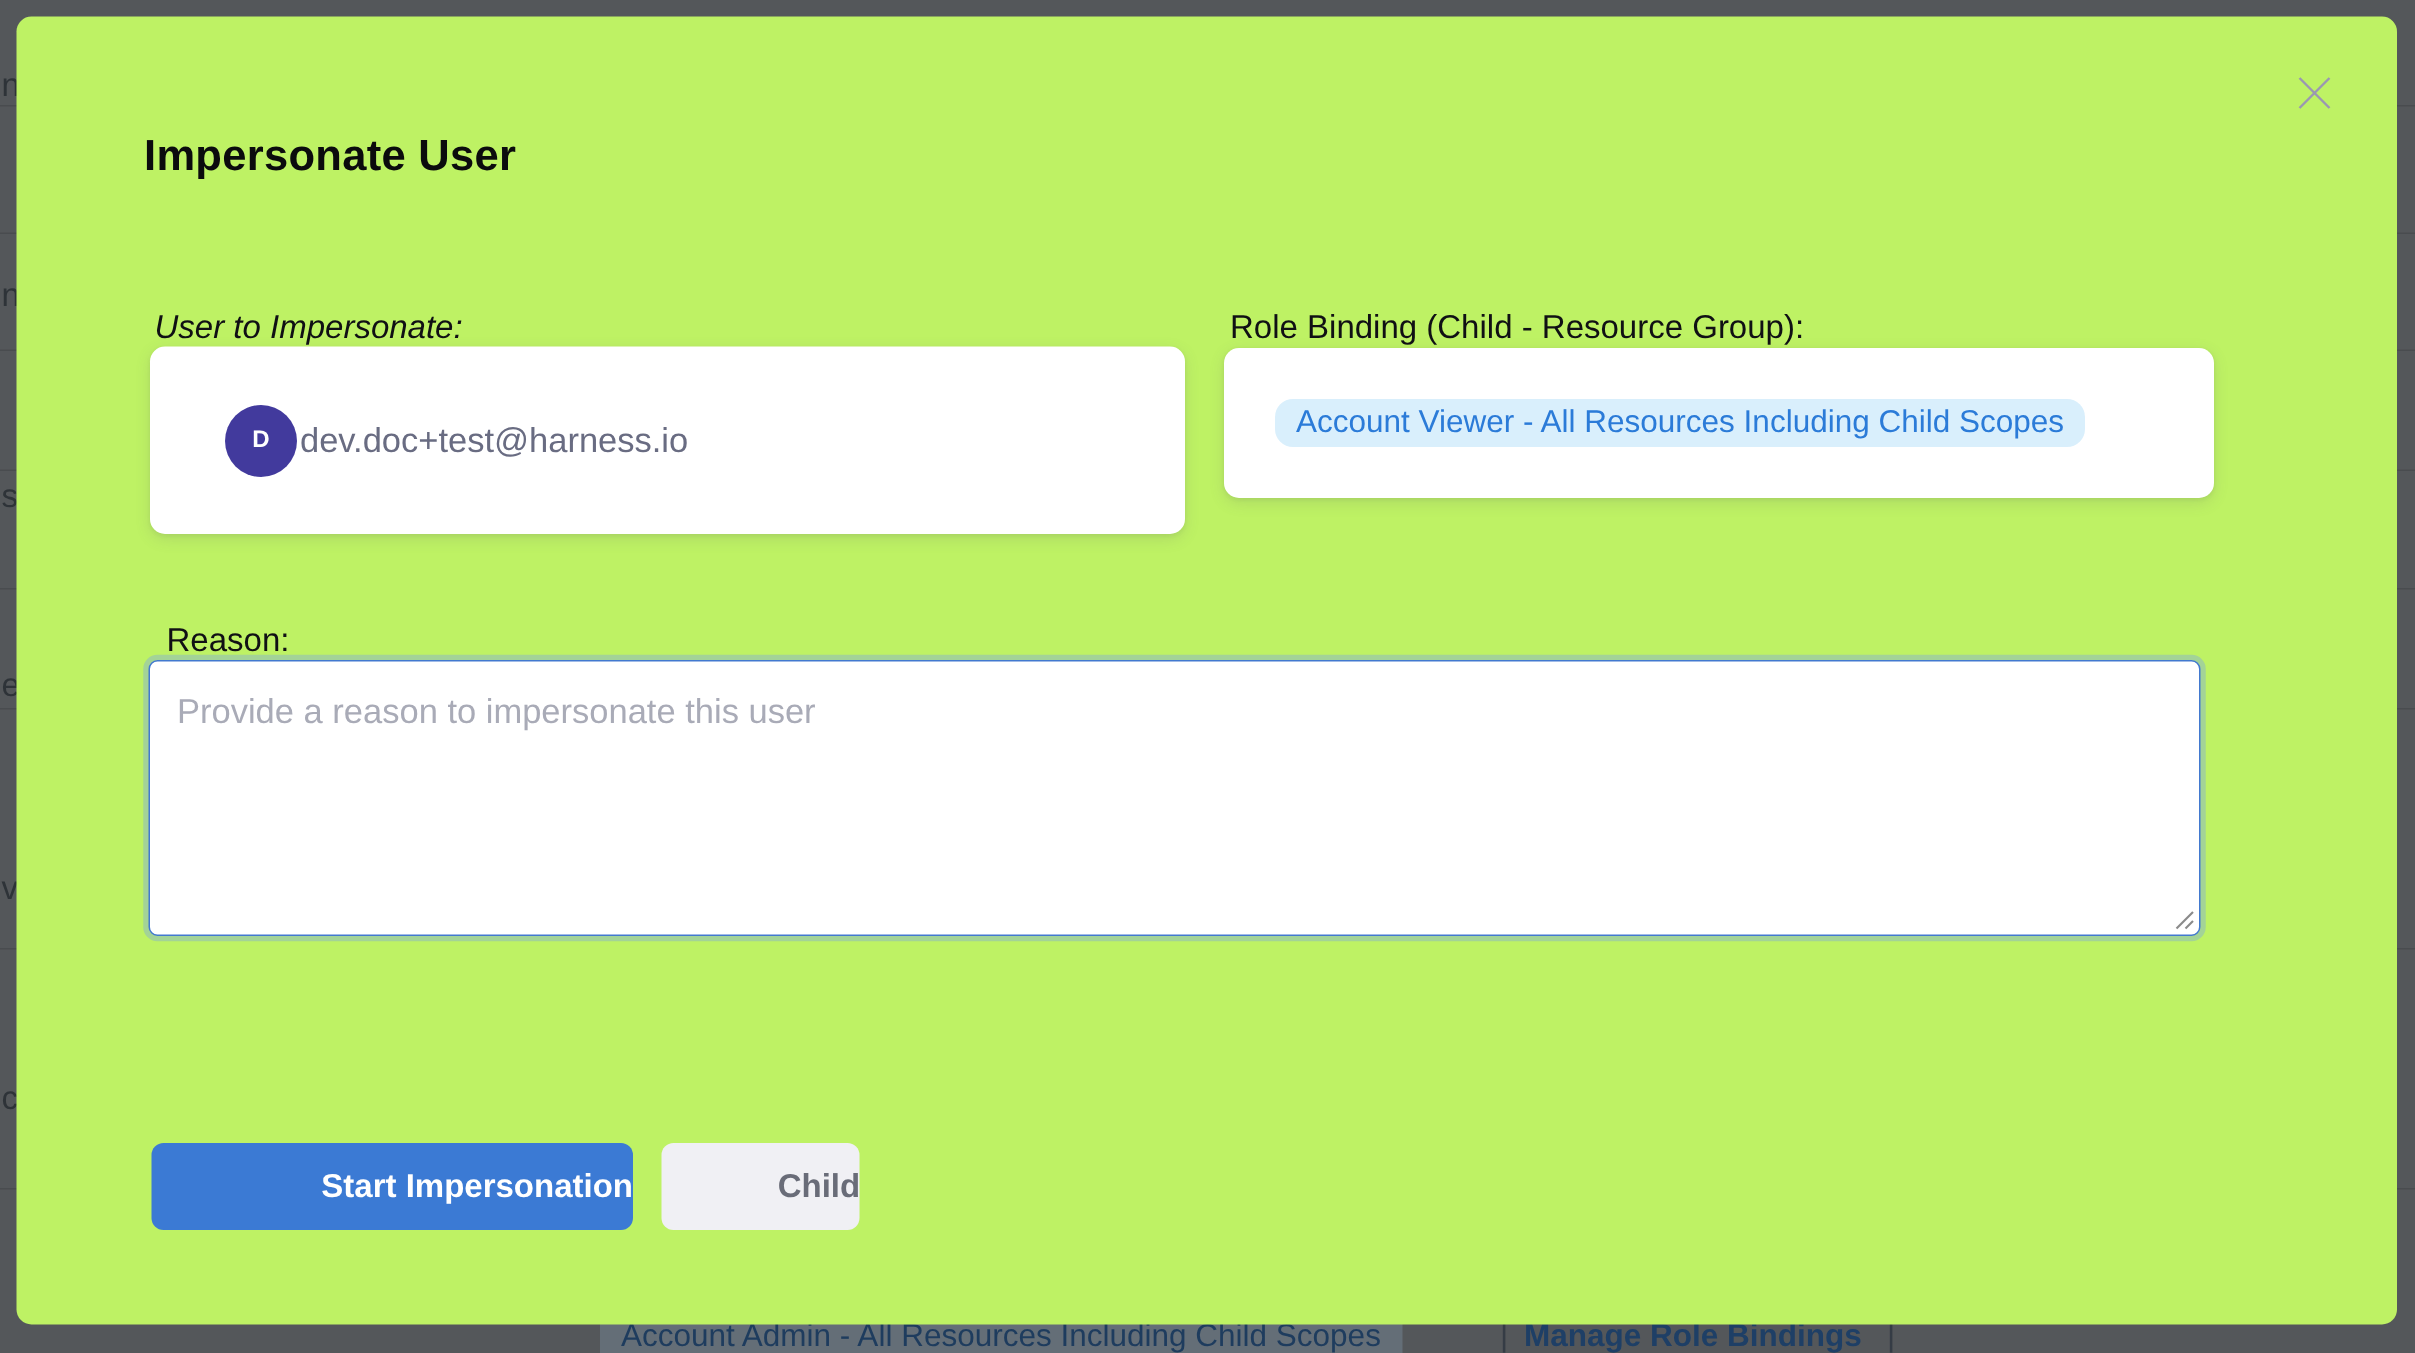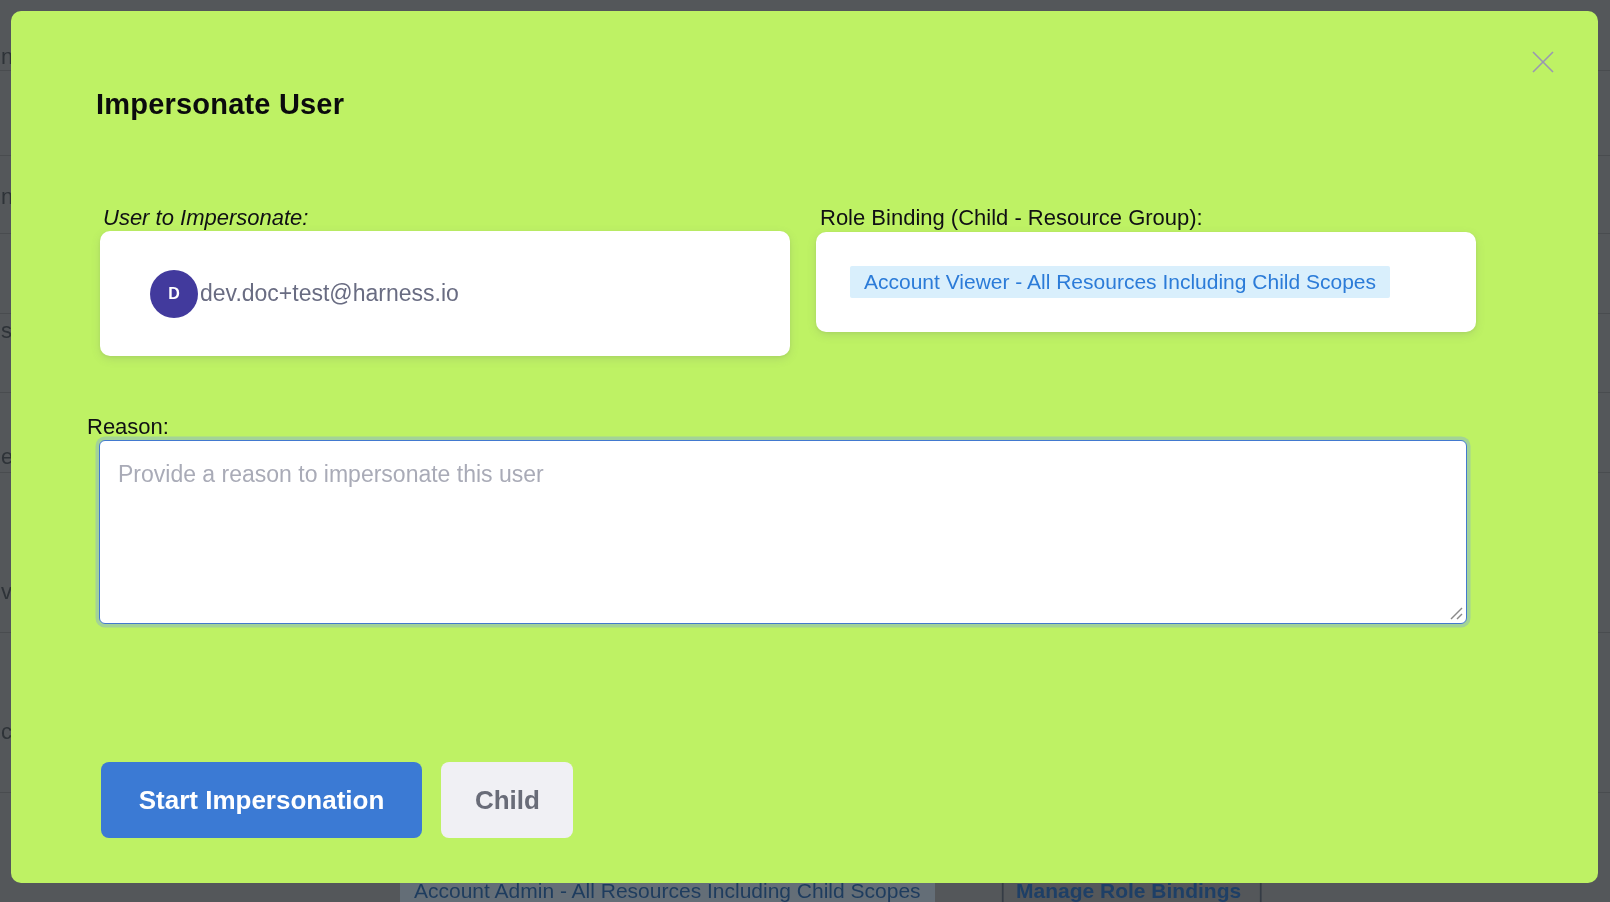--- a/index.html
+++ b/index.html
@@ -96,21 +96,21 @@
     color: #0B0B0D;
     letter-spacing: 0.2px;
   }
   .section-label {
     position: absolute;
     font-size: 22px;
     color: #101014;
   }
   .label-user { left: 92px; top: 194px; font-style: italic; }
   .label-role { left: 809px; top: 194px; }
-  .label-reason { left: 76px; top: 403px; }
+  .label-reason { left: 100px; top: 403px; }
 
   .card {
     position: absolute;
     background: #fff;
     border-radius: 10px;
     box-shadow: 0 1px 3px rgba(40,41,61,0.06), 0 3px 10px rgba(96,97,112,0.16);
   }
   .user-card {
     left: 89px;
     top: 220px;
@@ -144,21 +144,21 @@
     width: 660px;
     height: 100px;
   }
   .role-chip {
     position: absolute;
     left: 34px;
     top: 34px;
     height: 32px;
     line-height: 32px;
     padding: 0 14px;
-    border-radius: 2px;
+    border-radius: 12px;
     background: #D9EFFC;
     color: #2B7BD8;
     font-size: 21px;
     white-space: nowrap;
   }
 
   .textarea-wrap {
     position: absolute;
     left: 88px;
     top: 429px;
@@ -182,28 +182,29 @@
   .resize-grip {
     position: absolute;
     right: 4px;
     bottom: 4px;
     pointer-events: none;
   }
 
   .actions { position: absolute; left: 90px; top: 751px; }
   .btn {
     display: inline-block;
-    height: 76px;
+    height: 58px;
     border: none;
     border-radius: 8px;
     font-family: "Liberation Sans", sans-serif;
-    font-size: 26px;
+    font-size: 22px;
     font-weight: 700;
     cursor: pointer;
     vertical-align: top;
+    text-align: right;
   }
   .btn-primary {
     width: 321px;
     background: #3B7AD4;
     color: #FFFFFF;
   }
   .btn-cancel {
     width: 132px;
     margin-left: 15px;
     background: #F0F0F4;

